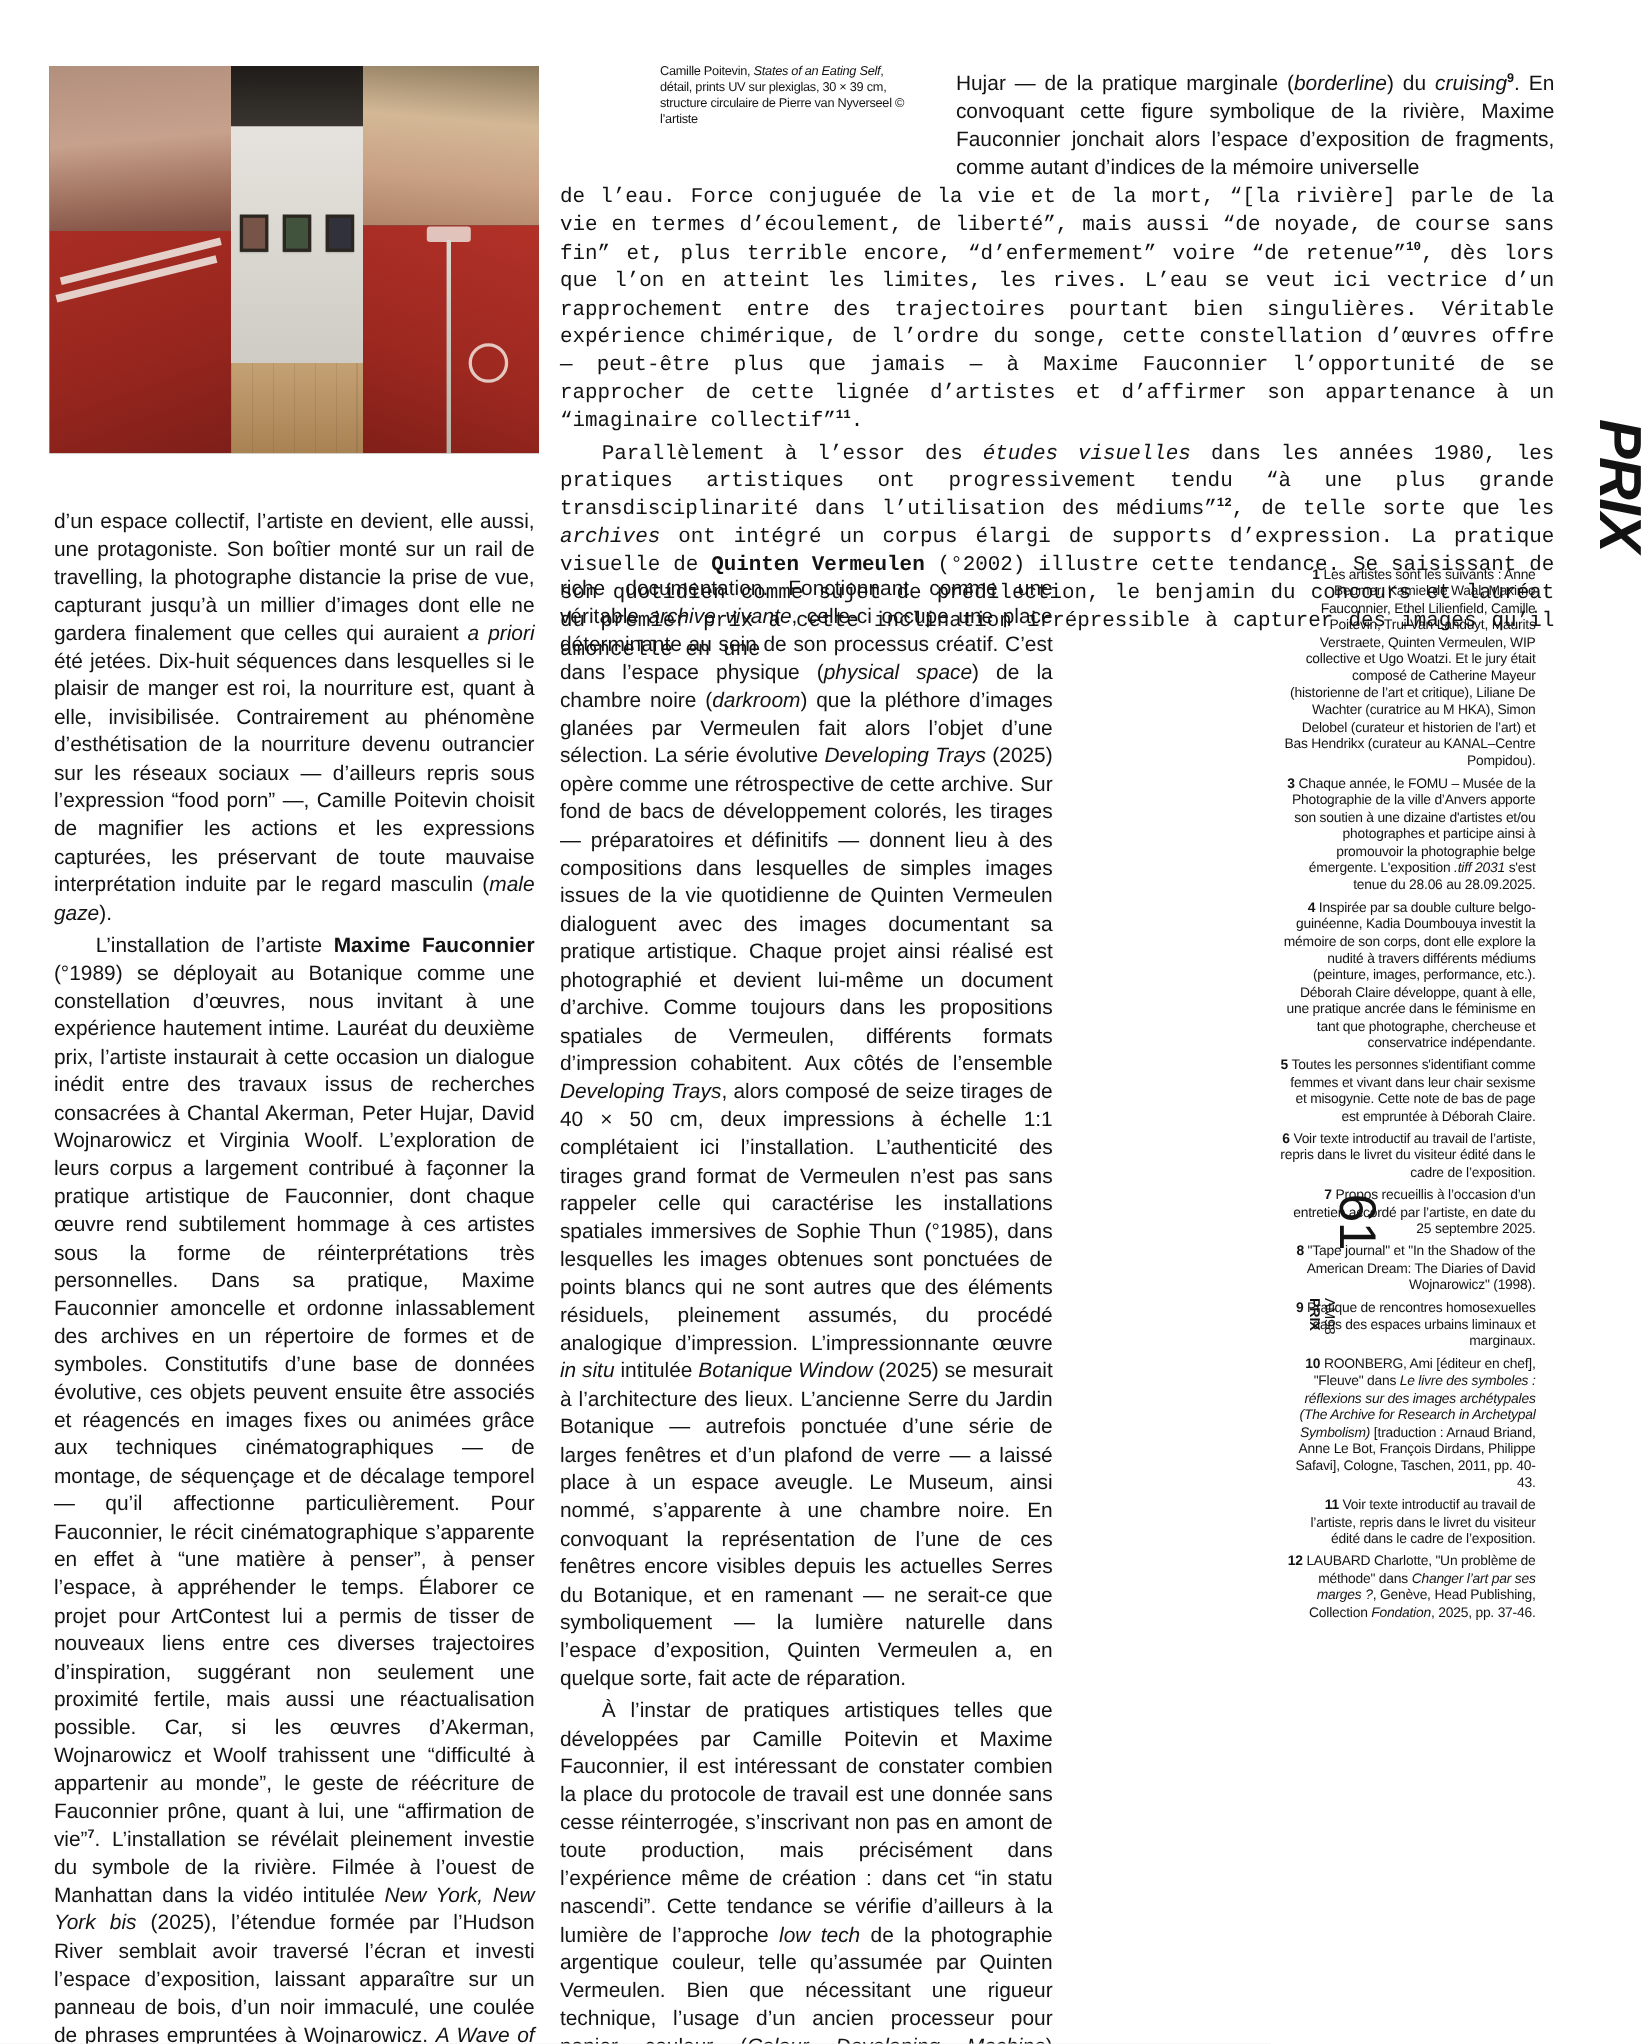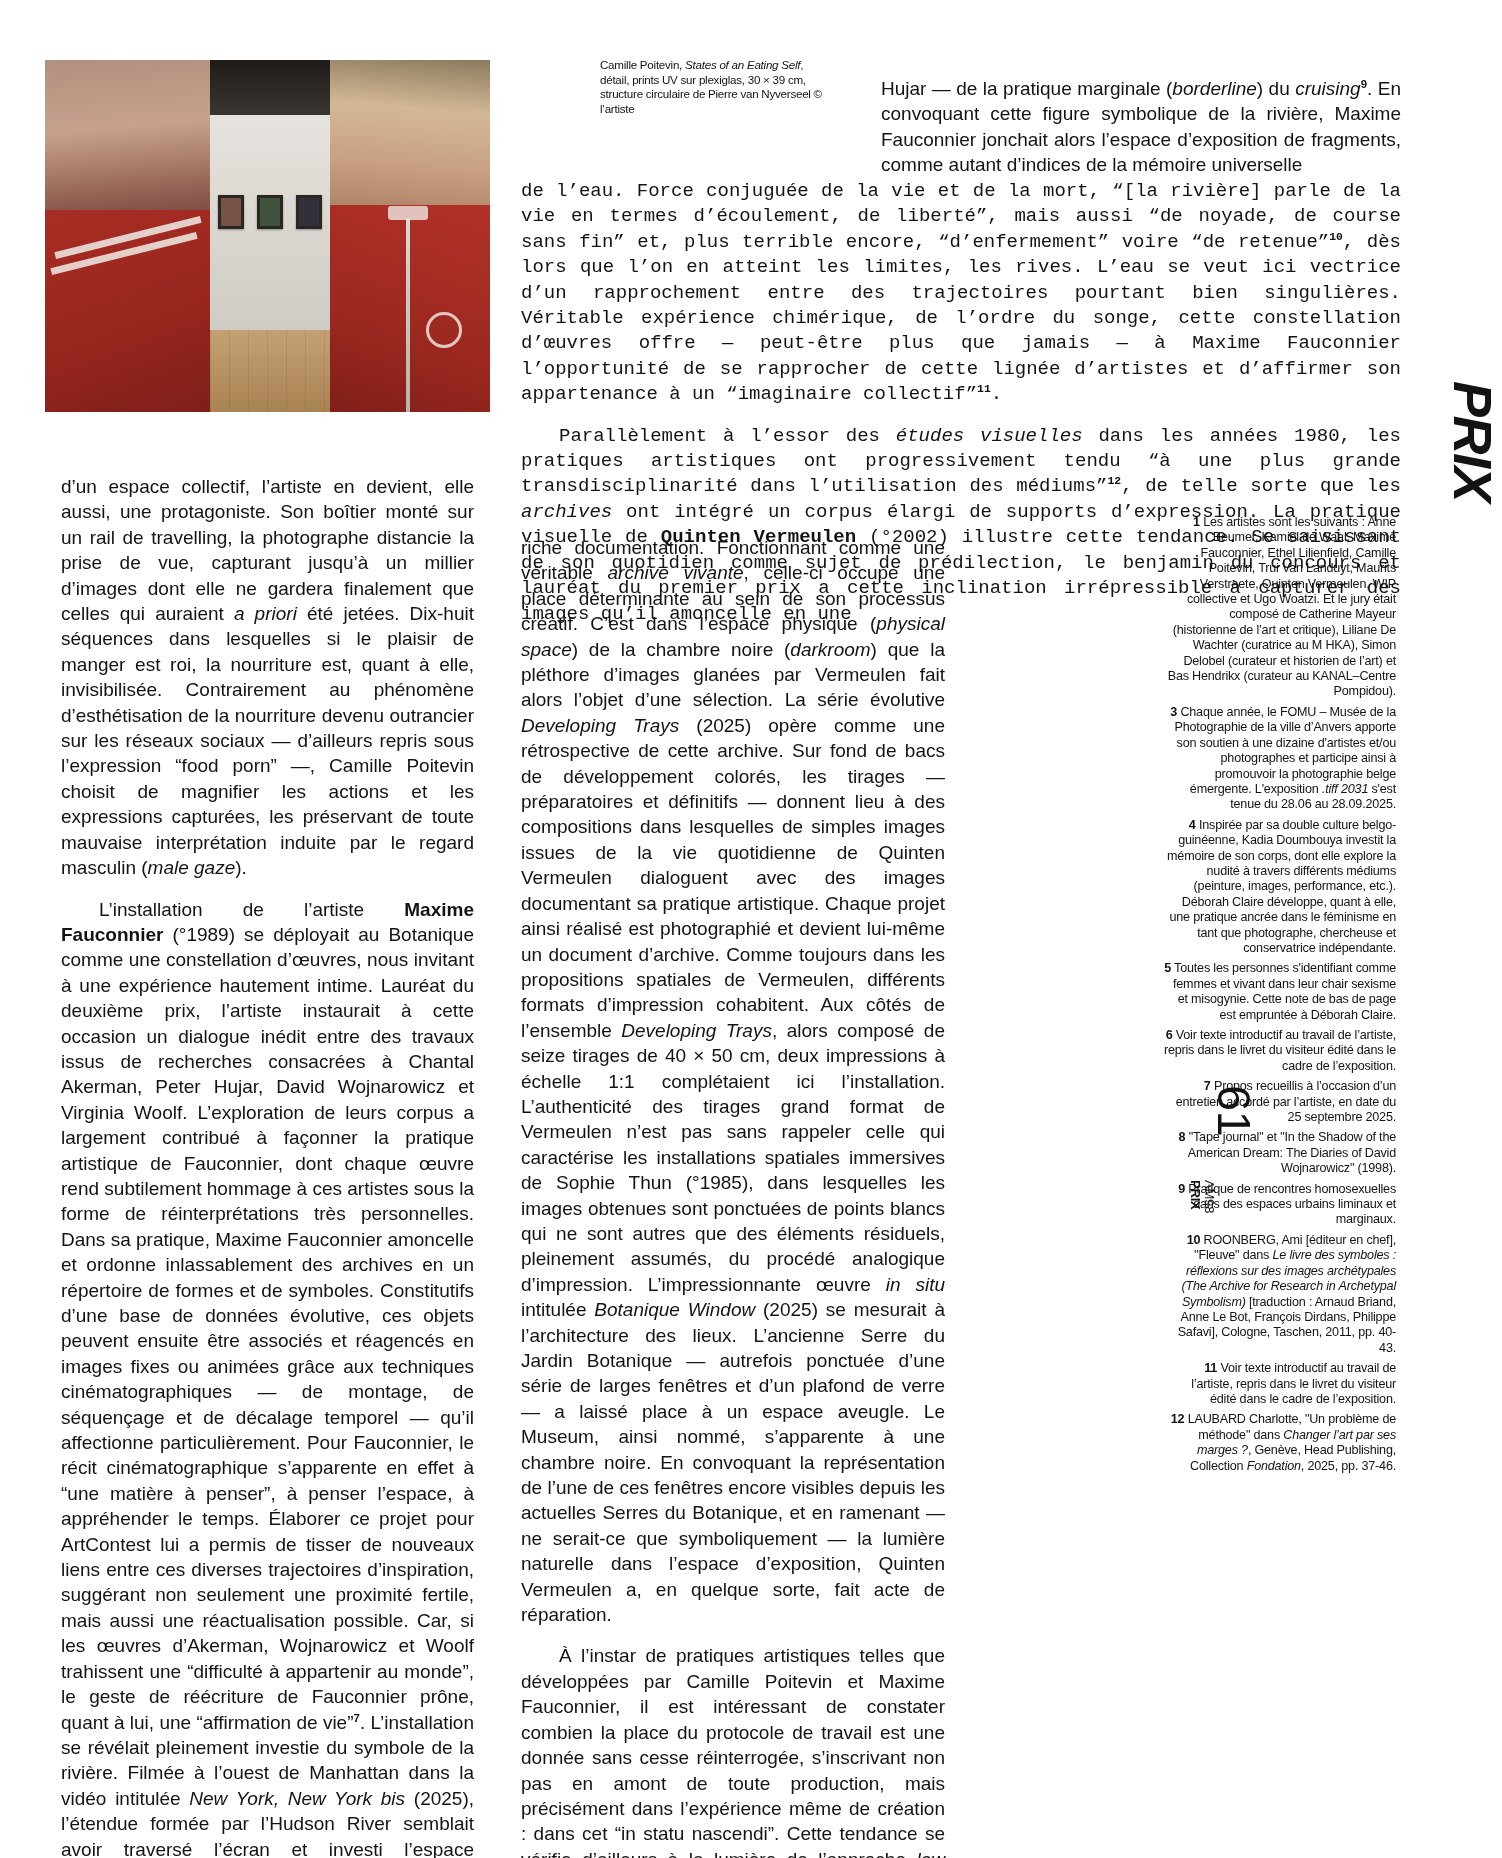--- a/index.html
+++ b/index.html
@@ -24,21 +24,21 @@
   .photo .pR{position:absolute;left:285px;top:0;width:160px;height:100%;}
   .photo .pR .hair{position:absolute;inset:0 0 auto 0;height:145px;
         background:linear-gradient(185deg,#8c7a5e 0%,#d3b896 35%,#c9a084 70%,#b08468 100%);}
   .photo .pR .jacket{position:absolute;left:0;top:145px;right:0;bottom:0;
         background:linear-gradient(200deg,#b23128 0%,#9c2820 60%,#801f18 100%);}
   .photo .pR .zip{position:absolute;left:76px;top:158px;width:4px;bottom:0;background:linear-gradient(#ddd8d0,#b8b2a8);}
   .photo .pR .collar{position:absolute;left:58px;top:146px;width:40px;height:14px;background:rgba(238,233,226,.8);border-radius:3px;}
   .photo .pR .logo{position:absolute;left:96px;top:252px;width:30px;height:30px;border:3px solid rgba(245,240,232,.8);border-radius:50%;}
   
   .body-text{font-size:19px;line-height:25.4px;text-align:justify;hyphens:auto;-webkit-hyphens:auto;}
-  .body-text p{margin:16px;}
+  .body-text p{margin:4px;}
   .body-text p.ind{text-indent:38px;}
   sup{font-size:60%;font-weight:700;line-height:0;}
   .caption{position:absolute;left:600px;top:58px;width:228px;font-size:11.6px;line-height:14.6px;letter-spacing:-0.25px;}
   .block-topright{position:absolute;left:865px;top:60px;width:552px;}
   .block-wide{position:absolute;left:505px;top:163px;width:912px;font-family:Liberation Mono, monospace;}
   .block-middle{position:absolute;left:505px;top:519px;width:456px;}
   .block-left{position:absolute;left:45px;top:458px;width:445px;}
   .footnotes{position:absolute;left:1163px;top:515px;width:233px;font-size:12.6px;line-height:15.4px;letter-spacing:-0.2px;text-align:right;}
   .fn{margin:0 0 5px 0;}
   .fn-num{font-weight:700;}

